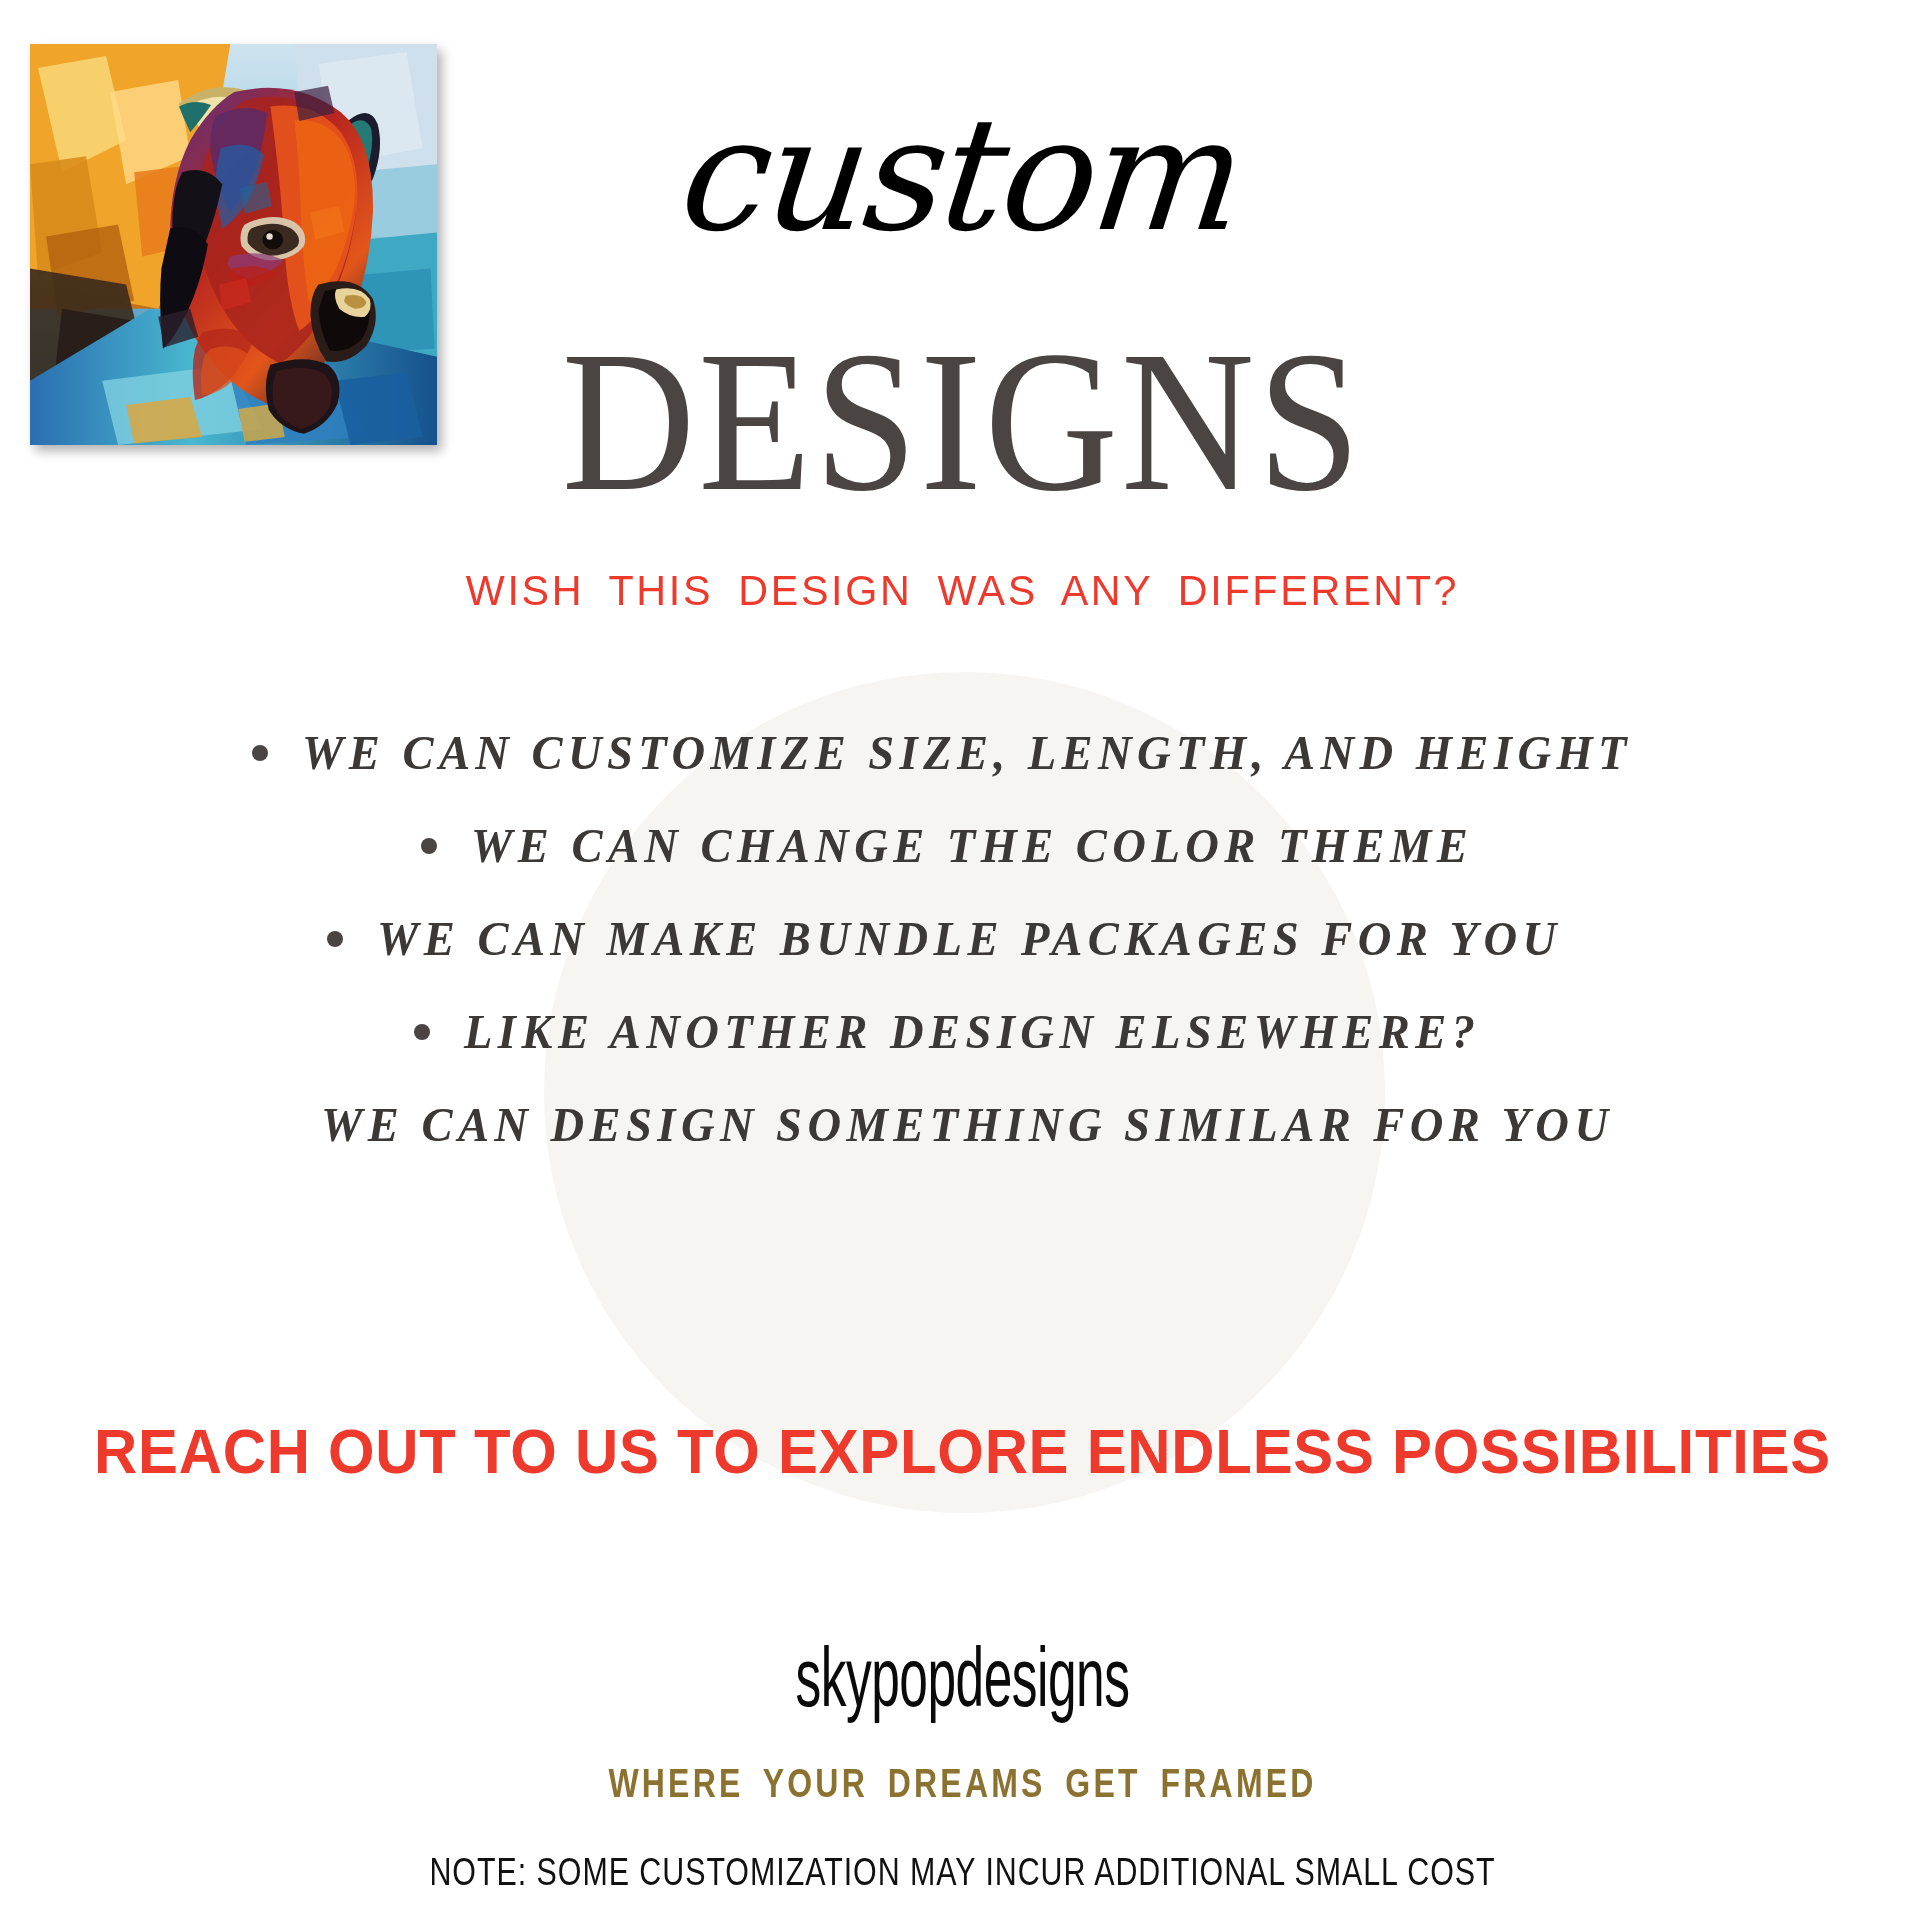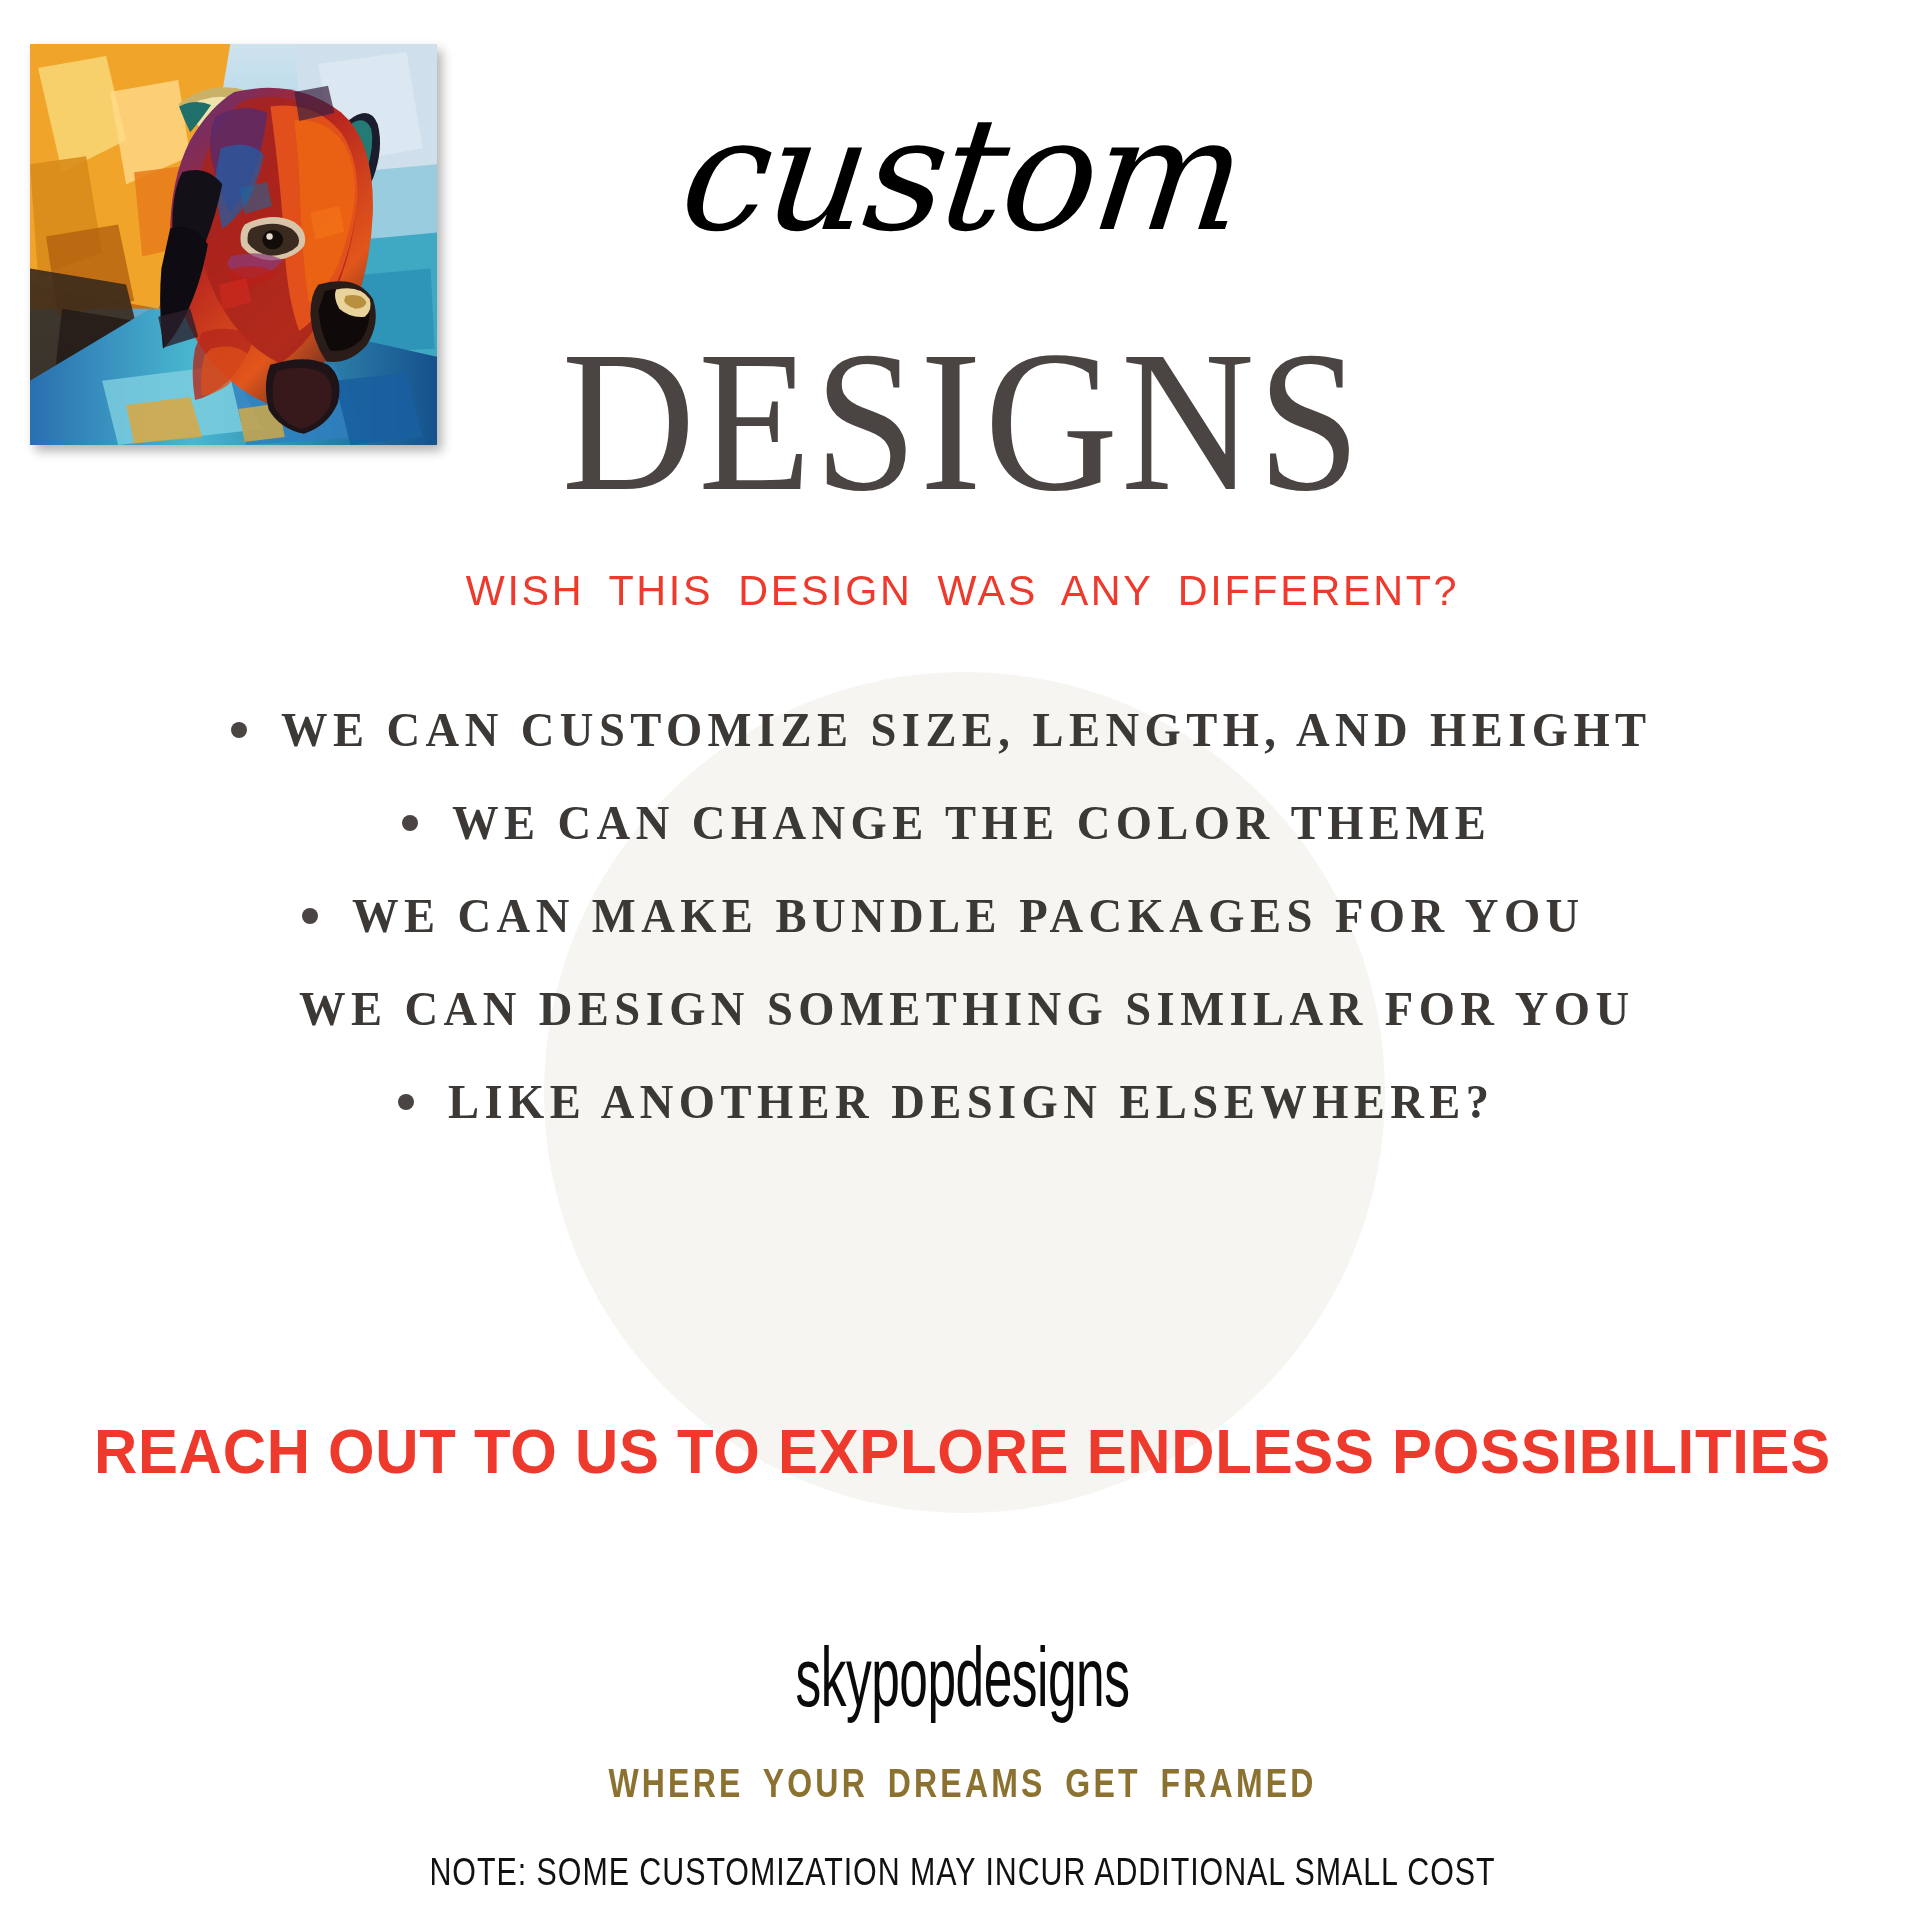--- a/index.html
+++ b/index.html
@@ -104,23 +104,24 @@
     top: 706px;
     width: 1925px;
     margin: 0;
     padding: 0;
     list-style: none;
   }
   .benefit-row {
     position: relative;
     height: 93px;
     display: flex;
-    align-items: flex-start;
+    align-items: center;
     justify-content: center;
     color: #3b3836;
+    font-style: italic;
   }
   .benefit-inner {
     display: flex;
     align-items: center;
   }
   .bullet-dot {
     width: 16px;
     height: 16px;
     border-radius: 50%;
     background: #4a4543;
@@ -325,30 +326,30 @@
       </span>
     </li>
     <li class="benefit-row">
       <span class="benefit-inner">
         <span class="bullet-dot"></span>
         <span class="benefit-text">WE CAN MAKE BUNDLE PACKAGES FOR YOU</span>
       </span>
     </li>
     <li class="benefit-row">
       <span class="benefit-inner">
+        <span class="bullet-dot"></span>
+        <span class="benefit-text">LIKE ANOTHER DESIGN ELSEWHERE?</span>
+      </span>
+    </li>
+    <li class="benefit-row">
+      <span class="benefit-inner">
         <span class="bullet-dot hidden"></span>
         <span class="benefit-text">WE CAN DESIGN SOMETHING SIMILAR FOR YOU</span>
       </span>
     </li>
-    <li class="benefit-row">
-      <span class="benefit-inner">
-        <span class="bullet-dot"></span>
-        <span class="benefit-text">LIKE ANOTHER DESIGN ELSEWHERE?</span>
-      </span>
-    </li>
   </ul>
 
   <div class="cta-line">REACH OUT TO US TO EXPLORE ENDLESS POSSIBILITIES</div>
 
   <div class="brand-name">skypopdesigns</div>
 
   <div class="brand-tagline">WHERE YOUR DREAMS GET FRAMED</div>
 
   <div class="footer-note">NOTE: SOME CUSTOMIZATION MAY INCUR ADDITIONAL SMALL COST</div>
 

